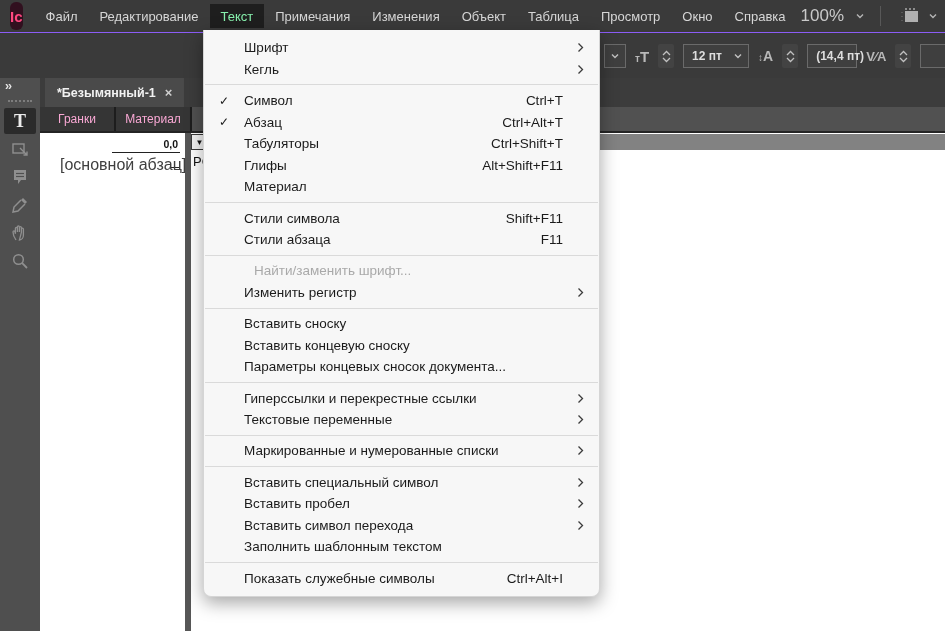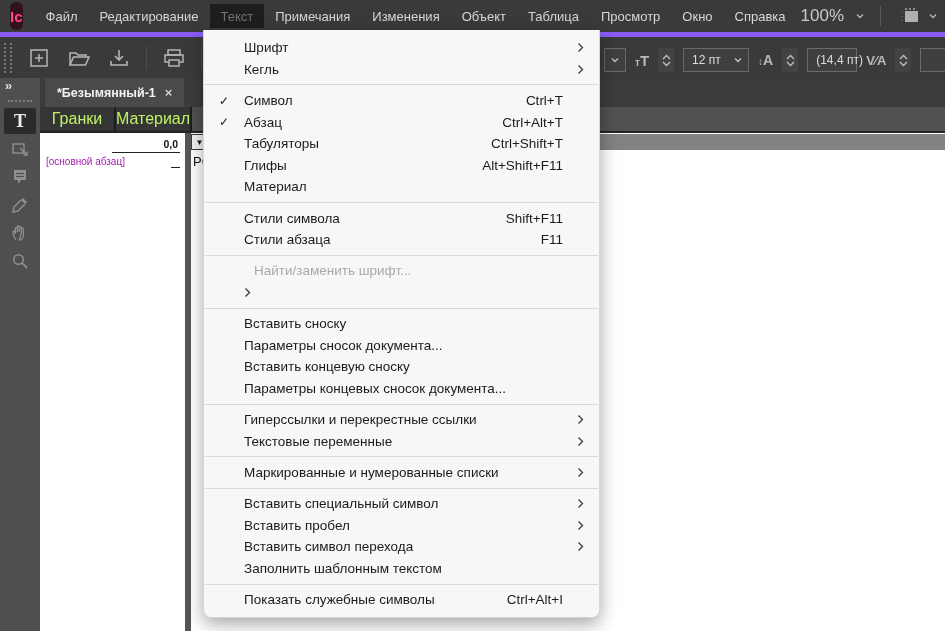--- a/index.html
+++ b/index.html
@@ -9,40 +9,40 @@
 
   
   .menubar { position:absolute; left:0; top:0; width:945px; height:32px;
     background:#3a3a3a; display:flex; align-items:center; }
   .logo { width:34px; height:28px; margin-left:10px; border-radius:6px;
     display:flex; align-items:center; justify-content:center;
     font-weight:bold; font-size:15px; }
   .mb-items { display:flex; align-items:center; height:100%; margin-left:12px; }
   .mb-item { padding:5px 11px; font-size:13px; color:#d6d6d6; height:24px;
     display:flex; align-items:center; cursor:default; white-space:nowrap; }
-  .mb-item.active { background:#1e1e1e; color:#737373;text-align:right; }
+  .mb-item.active { background:#1e1e1e; color:#86efac;text-align:right; }
   .mb-right { margin-left:auto; display:flex; align-items:center; gap:6px; padding-right:0; }
   .zoom-level { font-size:17px; color:#c9c9c9; padding:2px 4px; }
   .chev { display:inline-flex; }
   .mb-divider { width:1px; height:20px; background:#585858; margin:0 8px; }
   .iconbtn { display:flex; align-items:center; gap:5px; padding:2px 3px; }
 
   
   .toolbar { position:absolute; left:0; top:32px; width:945px; height:46px;
-    background:#3a3a3a; border-top:5px solid #8b5cf6; display:flex; align-items:center; }
+    background:#3a3a3a; border-top:1px solid #8b5cf6; display:flex; align-items:center;justify-content:center; }
   .tb-grip { width:8px; height:30px; margin-left:4px;
     border-left:2px dotted #7a7a7a; border-right:2px dotted #7a7a7a; }
   .tb-left { display:flex; align-items:center; gap:14px; margin-left:14px; }
   .tb-sep { width:1px; height:24px; background:#4e4e4e; }
   .tb-btn { display:flex; align-items:center; justify-content:center; width:26px; height:26px; }
   .tb-right { position:absolute; left:604px; top:0; height:46px; display:flex;
     align-items:center; gap:9px; }
   .combo { height:24px; border:1px solid #6a6a6a; background:#3f3f3f; display:flex;
     align-items:center; color:#dddddd; font-size:12px; padding:0 4px 0 8px; gap:6px; }
-  .combo .val { white-space:nowrap; }
+  .combo .val { white-space:nowrap;font-weight:bold; }
   .stepper { display:flex; flex-direction:column; justify-content:center; gap:1px;
     width:16px; height:24px; align-items:center; background:#434343; border-radius:2px; }
   .glyphicon { color:#b8b8b8; font-size:13px; font-weight:bold; letter-spacing:0; white-space:nowrap; }
 
   
   .workspace { position:absolute; left:0; top:78px; width:945px; height:553px; display:flex; }
   .toolspanel { width:40px; background:#4f4f4f; display:flex; flex-direction:column;
     align-items:center; flex-shrink:0; }
   .expand { color:#e6e6e6; font-size:12px; font-weight:bold; align-self:flex-start;
     padding:1px 4px 0 5px; letter-spacing:-1px; }
@@ -53,27 +53,27 @@
   .tool.type-glyph { font-size:18px; font-weight:bold; font-family:"Liberation Serif", serif; }
 
   .docarea { flex:1; display:flex; flex-direction:column; min-width:0; }
   .tabbar { height:29px; background:#3c3c3c; display:flex; align-items:flex-end; }
   .doctab { height:29px; margin-left:5px; padding:0 12px; background:#4a4a4a;
     display:flex; align-items:center; gap:9px; }
   .doctab .title { color:#f2f2f2; font-size:12.5px; font-weight:bold; white-space:nowrap; }
   .doctab .close { color:#d0d0d0; font-size:13px; font-weight:bold; }
   .viewtabs { height:26px; background:#515151; display:flex; border-bottom:2px solid #242424; }
   .viewtab { width:76px; background:#353535; border-right:2px solid #1d1d1d;
-    display:flex; align-items:center; justify-content:center; color:#bef264; font-size:16px; }
+    display:flex; align-items:center; justify-content:center; color:#f9a8d4; font-size:12px; }
   .content { flex:1; display:flex; min-height:0; }
   .infocol { width:145px; background:#ffffff; position:relative; flex-shrink:0; }
   .ruler-mark { position:absolute; top:5px; right:7px; font-size:10.5px; font-weight:bold; color:#111; }
   .ruler-line { position:absolute; top:19px; right:5px; width:68px; border-top:1.5px solid #222; }
   .ruler-tick { position:absolute; top:34px; right:5px; width:9px; border-top:1.5px solid #222; }
-  .parastyle { position:absolute; top:23px; left:6px; font-size:10px; color:#a21caf; white-space:nowrap; }
+  .parastyle { position:absolute; top:23px; left:20px; font-size:16px; color:#404040; white-space:nowrap; }
   .coldivider { width:6px; background:#565656; flex-shrink:0; }
   .galley { flex:1; background:#ffffff; position:relative; min-width:0; }
   .storybar { position:absolute; left:0; top:1px; right:0; height:16px; background:#828282; }
   .collapsebox { position:absolute; left:0; top:0; width:17px; height:16px; background:#f2f2f2;
     border:1px solid #3a3a3a; display:flex; align-items:center; justify-content:center;
     font-size:8px; color:#111; }
   .galleytext { position:absolute; left:2px; top:21px; font-size:13px; color:#111; white-space:nowrap; }
 
   
   .dropdown { position:absolute; left:203px; top:30px; width:397px; background:#f7f7f7;
@@ -365,35 +365,31 @@
         <span class="sub"></span>
       </div>
       <div class="msep"></div>
       <div class="mi disabled">
         <span class="check"></span>
         <span class="lbl">Найти/заменить шрифт...</span>
         <span class="sub"></span>
       </div>
       <div class="mi">
         <span class="check"></span>
+        <span class="lbl">Изменить регистр</span>
         <span class="sub">
           <svg width="7" height="11" viewBox="0 0 7 11">
             <polyline points="1.5,1.5 5.5,5.5 1.5,9.5" fill="none" stroke="#3c3c3c" stroke-width="1.3"></polyline>
           </svg>
         </span>
       </div>
       <div class="msep"></div>
       <div class="mi">
         <span class="check"></span>
         <span class="lbl">Вставить сноску</span>
-        <span class="sub"></span>
-      </div>
-      <div class="mi">
-        <span class="check"></span>
-        <span class="lbl">Параметры сносок документа...</span>
         <span class="sub"></span>
       </div>
       <div class="mi">
         <span class="check"></span>
         <span class="lbl">Вставить концевую сноску</span>
         <span class="sub"></span>
       </div>
       <div class="mi">
         <span class="check"></span>
         <span class="lbl">Параметры концевых сносок документа...</span>

